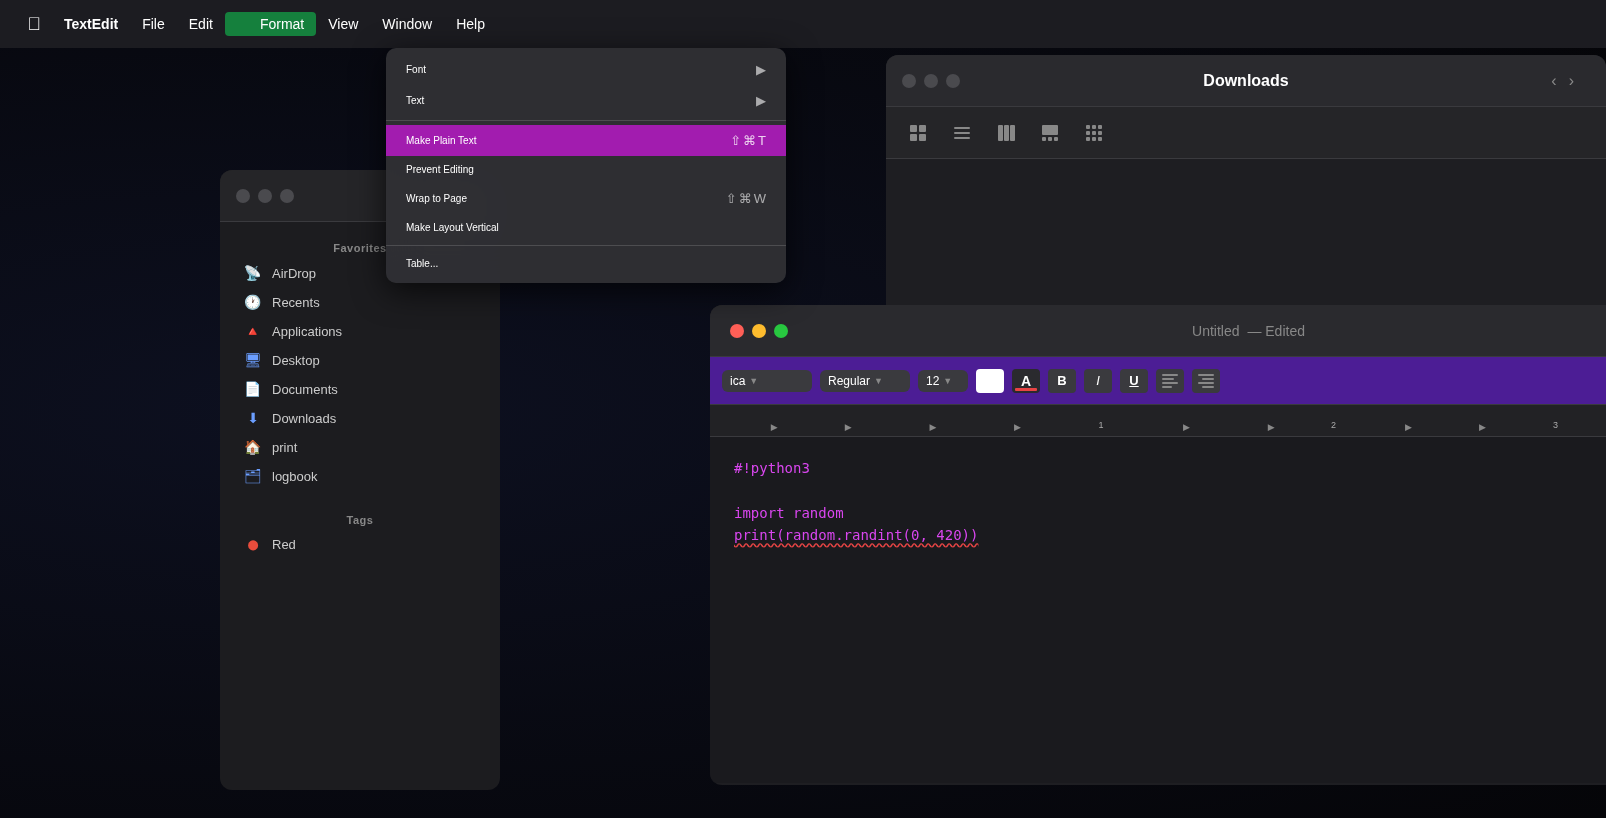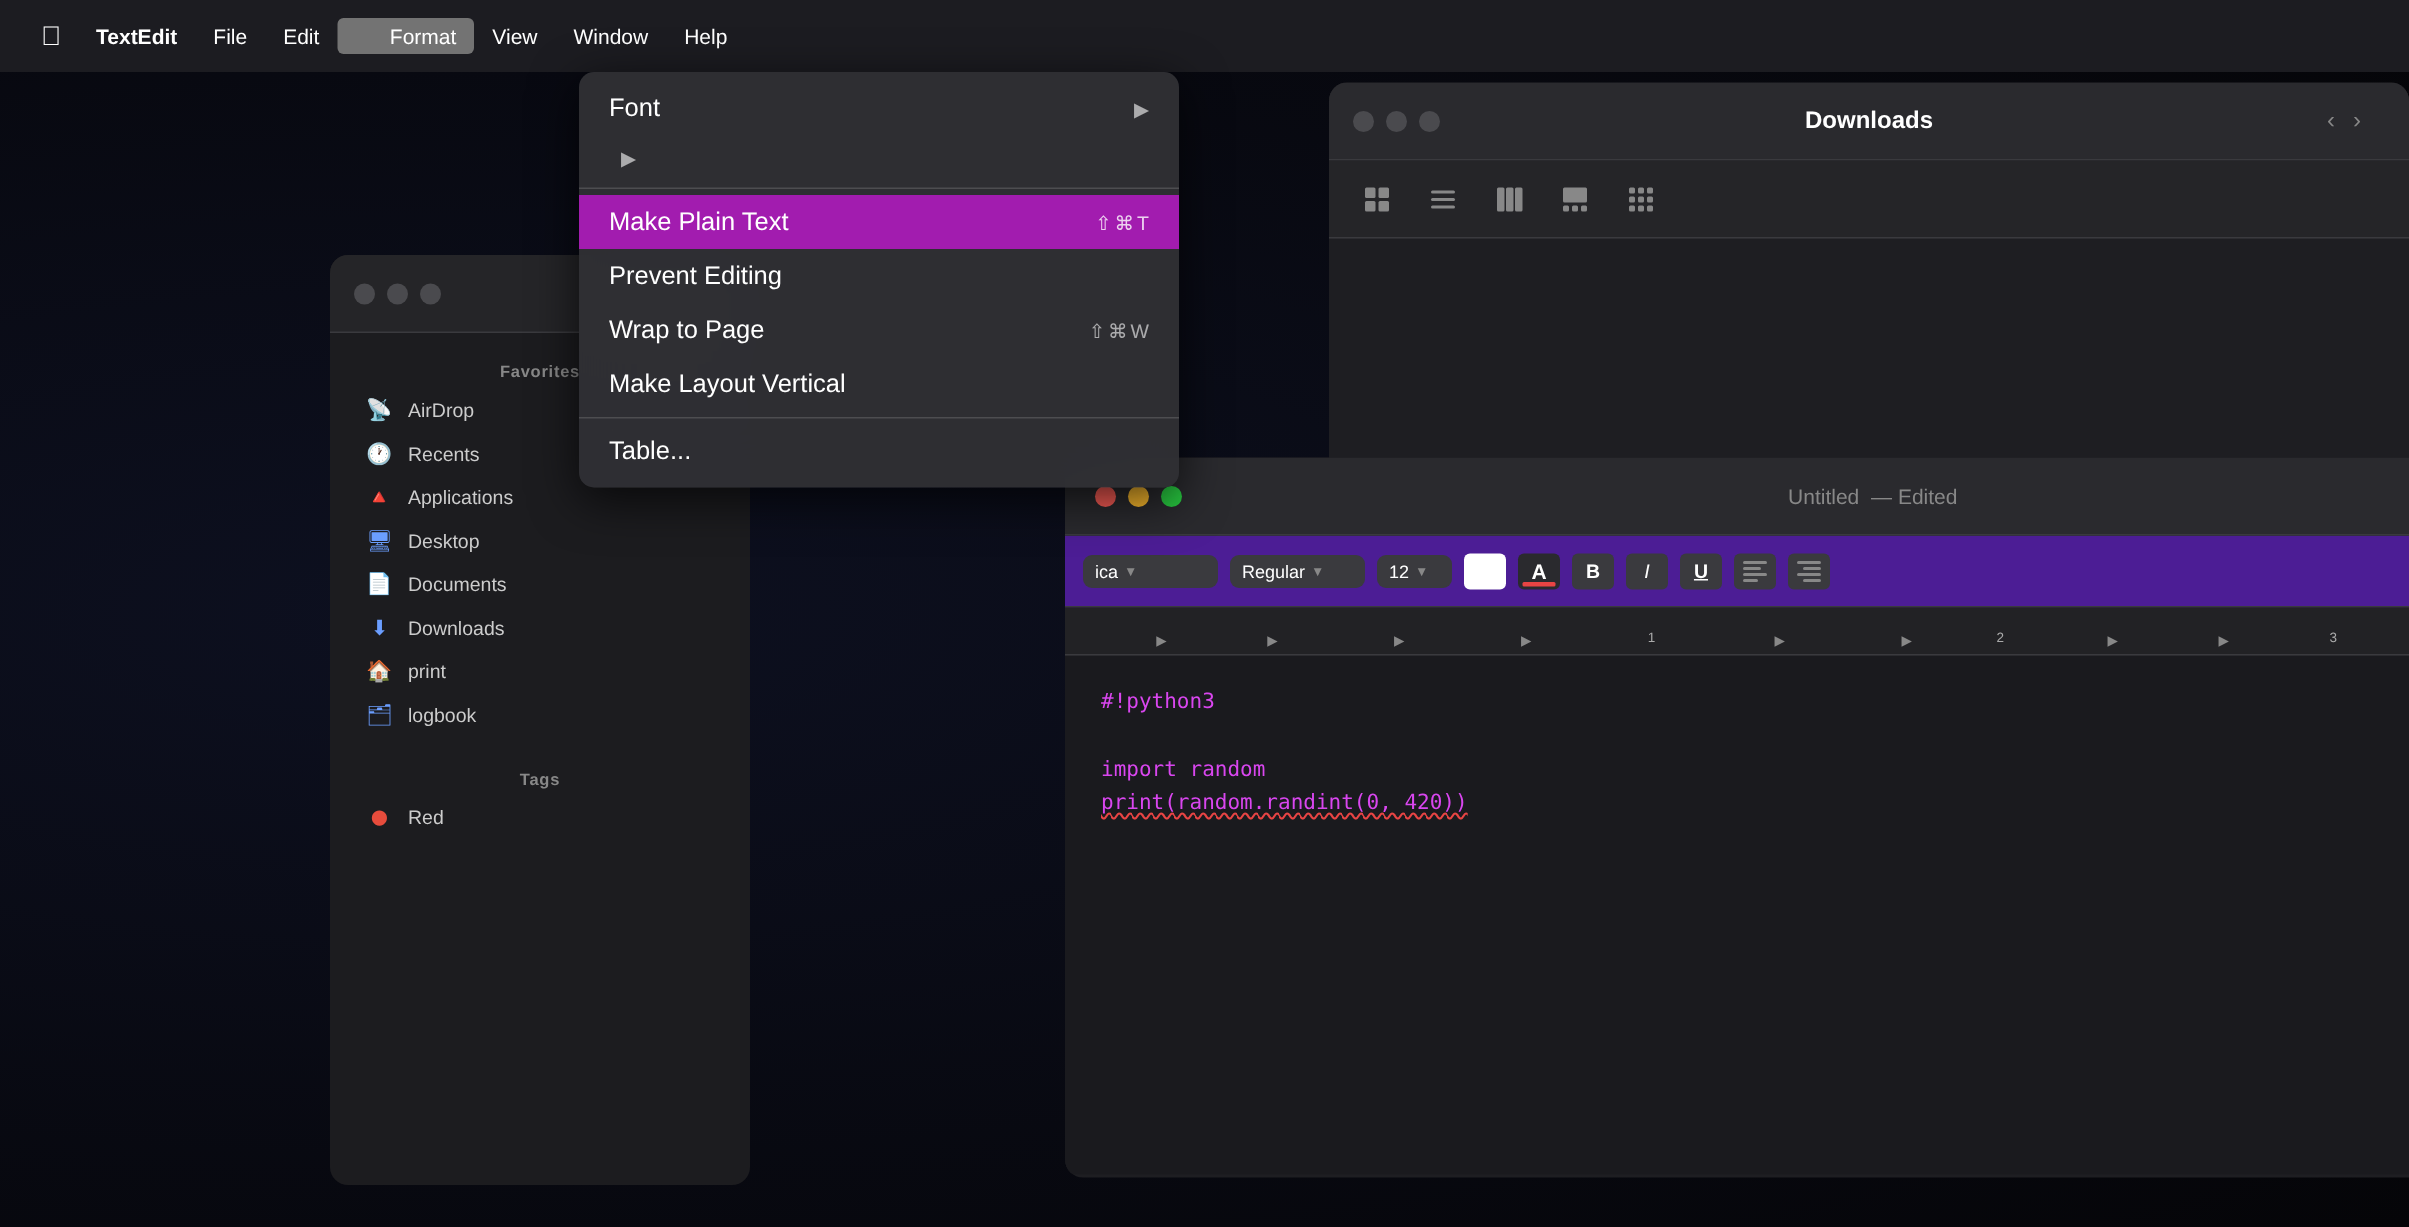--- a/index.html
+++ b/index.html
@@ -52,21 +52,21 @@
       cursor: pointer;
       border-radius: 4px;
       white-space: nowrap;
     }
 
     .menubar-item.app-name {
       font-weight: 600;
     }
 
     .menubar-item.active {
-      background: #737373;
+      background: #15803d;
       color: #fff;
       padding-left: 35px;
     }
 
     
     .downloads-window {
       position: absolute;
       top: 55px;
       right: 0;
       width: 720px;
@@ -423,21 +423,21 @@
       padding: 8px 20px;
       cursor: pointer;
       position: relative;
     }
 
     .menu-item.highlighted {
       background: #a21caf;
     }
 
     .menu-item-label {
-      font-size: 17px;
+      font-size: 10px;
       color: #fff;
       flex: 1;
     }
 
     .menu-item-shortcut {
       font-size: 13px;
       color: rgba(255,255,255,0.6);
       margin-left: auto;
       display: flex;
       align-items: center;
@@ -681,20 +681,21 @@
 </div>
 
 <div class="format-menu">
 
   <div class="menu-item">
     <span class="menu-item-label">Font</span>
     <span class="menu-item-arrow">▶</span>
   </div>
 
   <div class="menu-item">
+    <span class="menu-item-label">Text</span>
     <span class="menu-item-arrow">▶</span>
   </div>
 
   <div class="menu-separator"></div>
 
   <div class="menu-item highlighted">
     <span class="menu-item-label">Make Plain Text</span>
     <span class="menu-item-shortcut">
       <span class="shortcut-symbol">⇧</span>
       <span class="shortcut-symbol">⌘</span>

